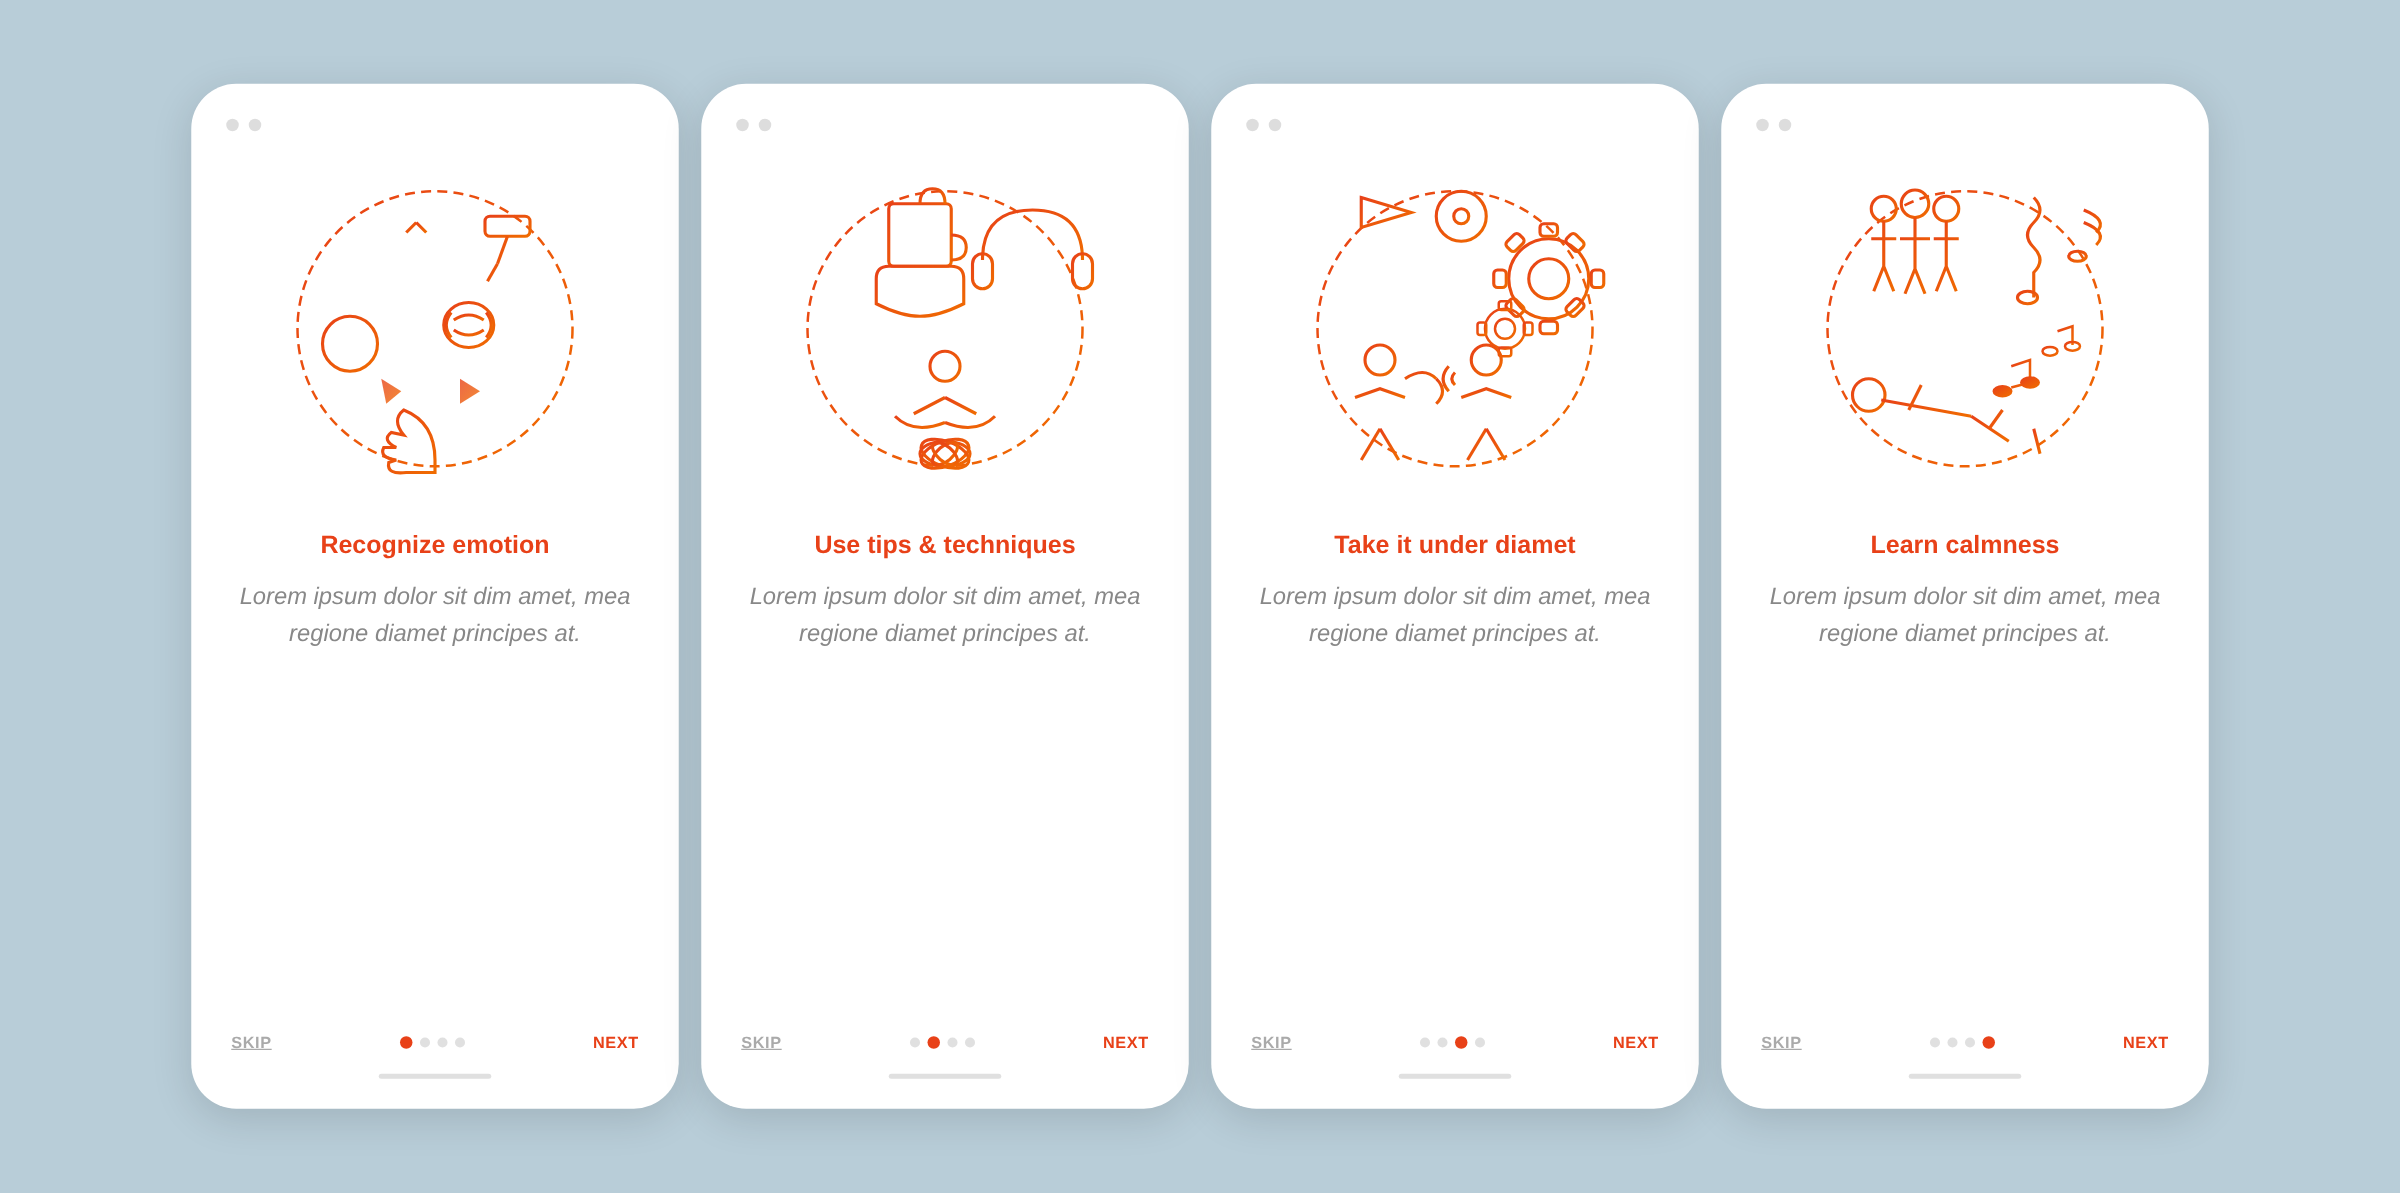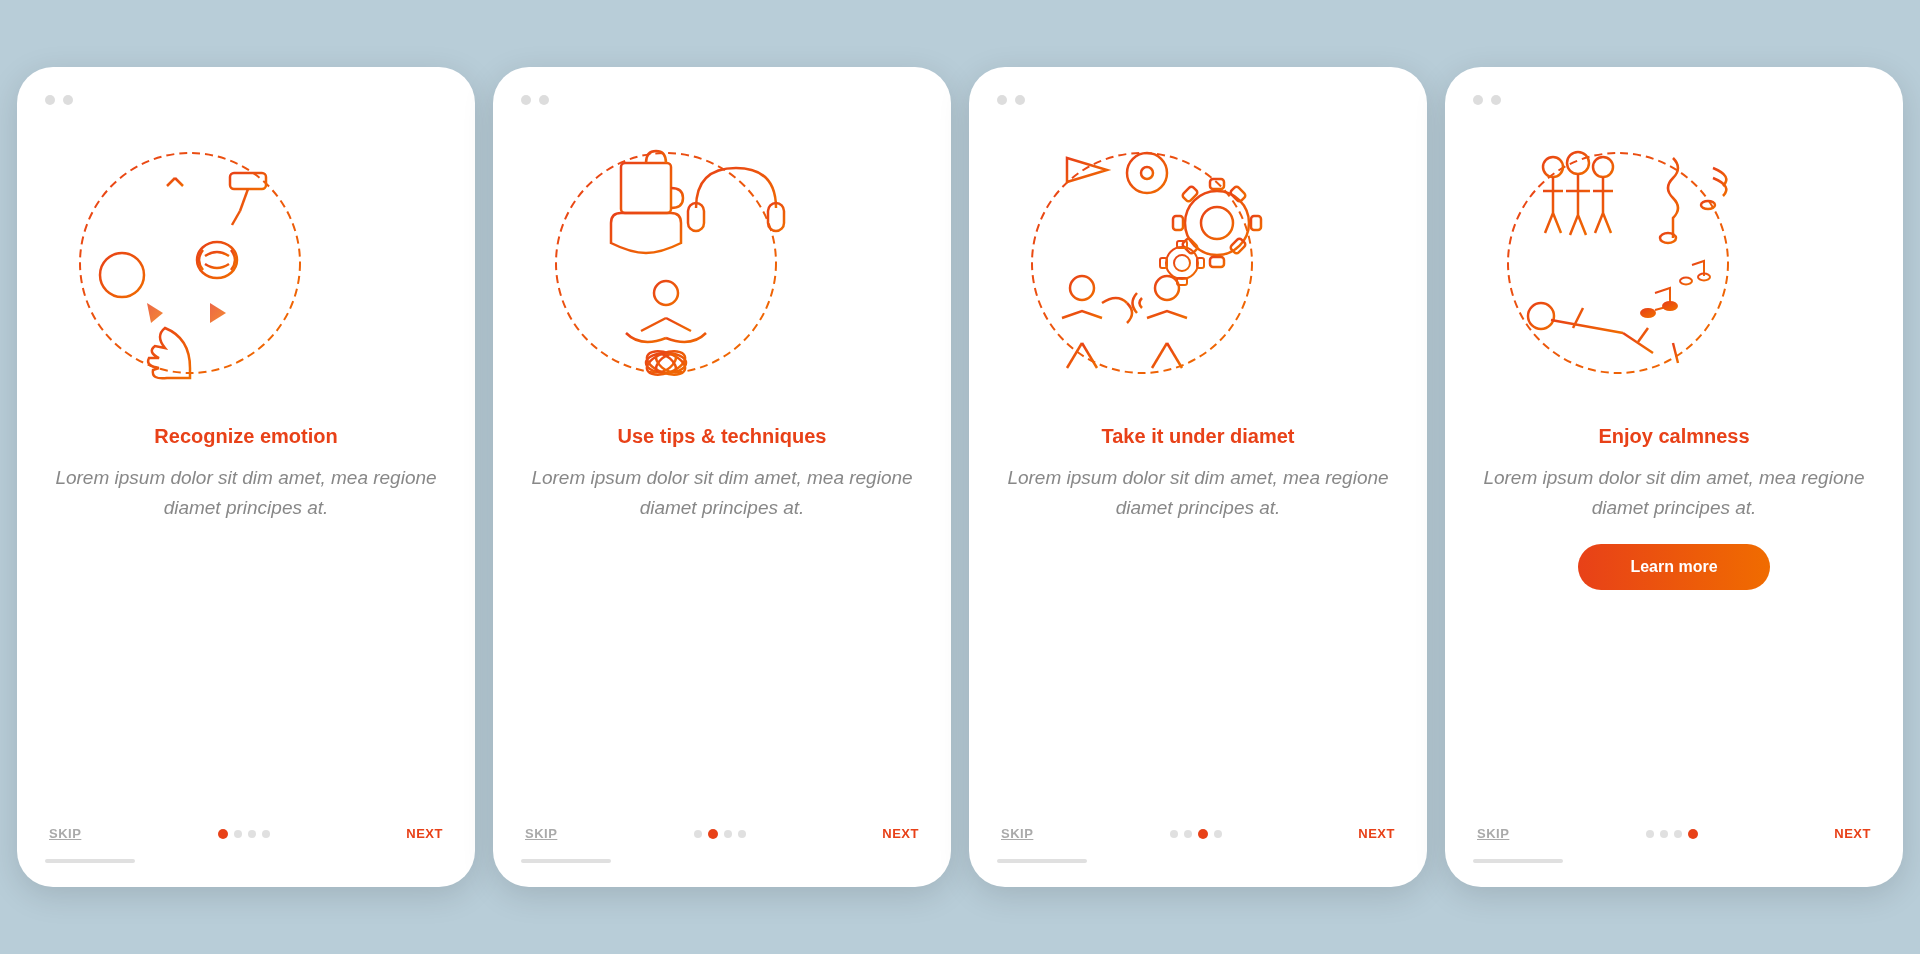--- a/index.html
+++ b/index.html
@@ -12,25 +12,26 @@
       font-family: 'Segoe UI', Arial, sans-serif;
     }
     .screens-container {
       display: flex;
       gap: 18px;
       padding: 40px 30px;
     }
     .phone-card {
       background: #fff;
       border-radius: 36px;
-      width: 458px;
+      width: 390px;
       min-height: 820px;
       padding: 28px 28px 24px;
       display: flex;
       flex-direction: column;
+      align-items: center;
       box-shadow: 0 8px 32px rgba(0,0,0,0.13);
       position: relative;
     }
     .phone-top-bar {
       display: flex;
       gap: 8px;
       margin-bottom: 18px;
       align-self: flex-start;
     }
     .phone-dot {
@@ -427,25 +428,22 @@
           <ellipse cx="32" cy="18" rx="7" ry="4"></ellipse>
         </g>
         <g transform="translate(195, 130)" stroke="url(#grad4)" stroke-width="2" fill="none">
           <ellipse cx="8" cy="18" rx="6" ry="3.5"></ellipse>
           <line x1="14" y1="18" x2="14" y2="2"></line>
           <path d="M14 2 L26 -2 L26 13"></path>
           <ellipse cx="26" cy="14" rx="6" ry="3.5"></ellipse>
         </g>
       </svg>
     </div>
-    <div class="card-title">Enjoy calmness</div>
+    <div class="card-title">Learn calmness</div>
     <div class="card-body">Lorem ipsum dolor sit dim amet, mea regione diamet principes at.</div>
-    <div style="display:flex; justify-content:center; width:100%; margin-bottom: 16px;">
-      <button class="learn-more-btn">Learn more</button>
-    </div>
     <div class="card-footer">
       <button class="skip-btn">SKIP</button>
       <div class="dots-nav">
         <div class="nav-dot"></div>
         <div class="nav-dot"></div>
         <div class="nav-dot"></div>
         <div class="nav-dot active"></div>
       </div>
       <button class="next-btn">NEXT</button>
     </div>

